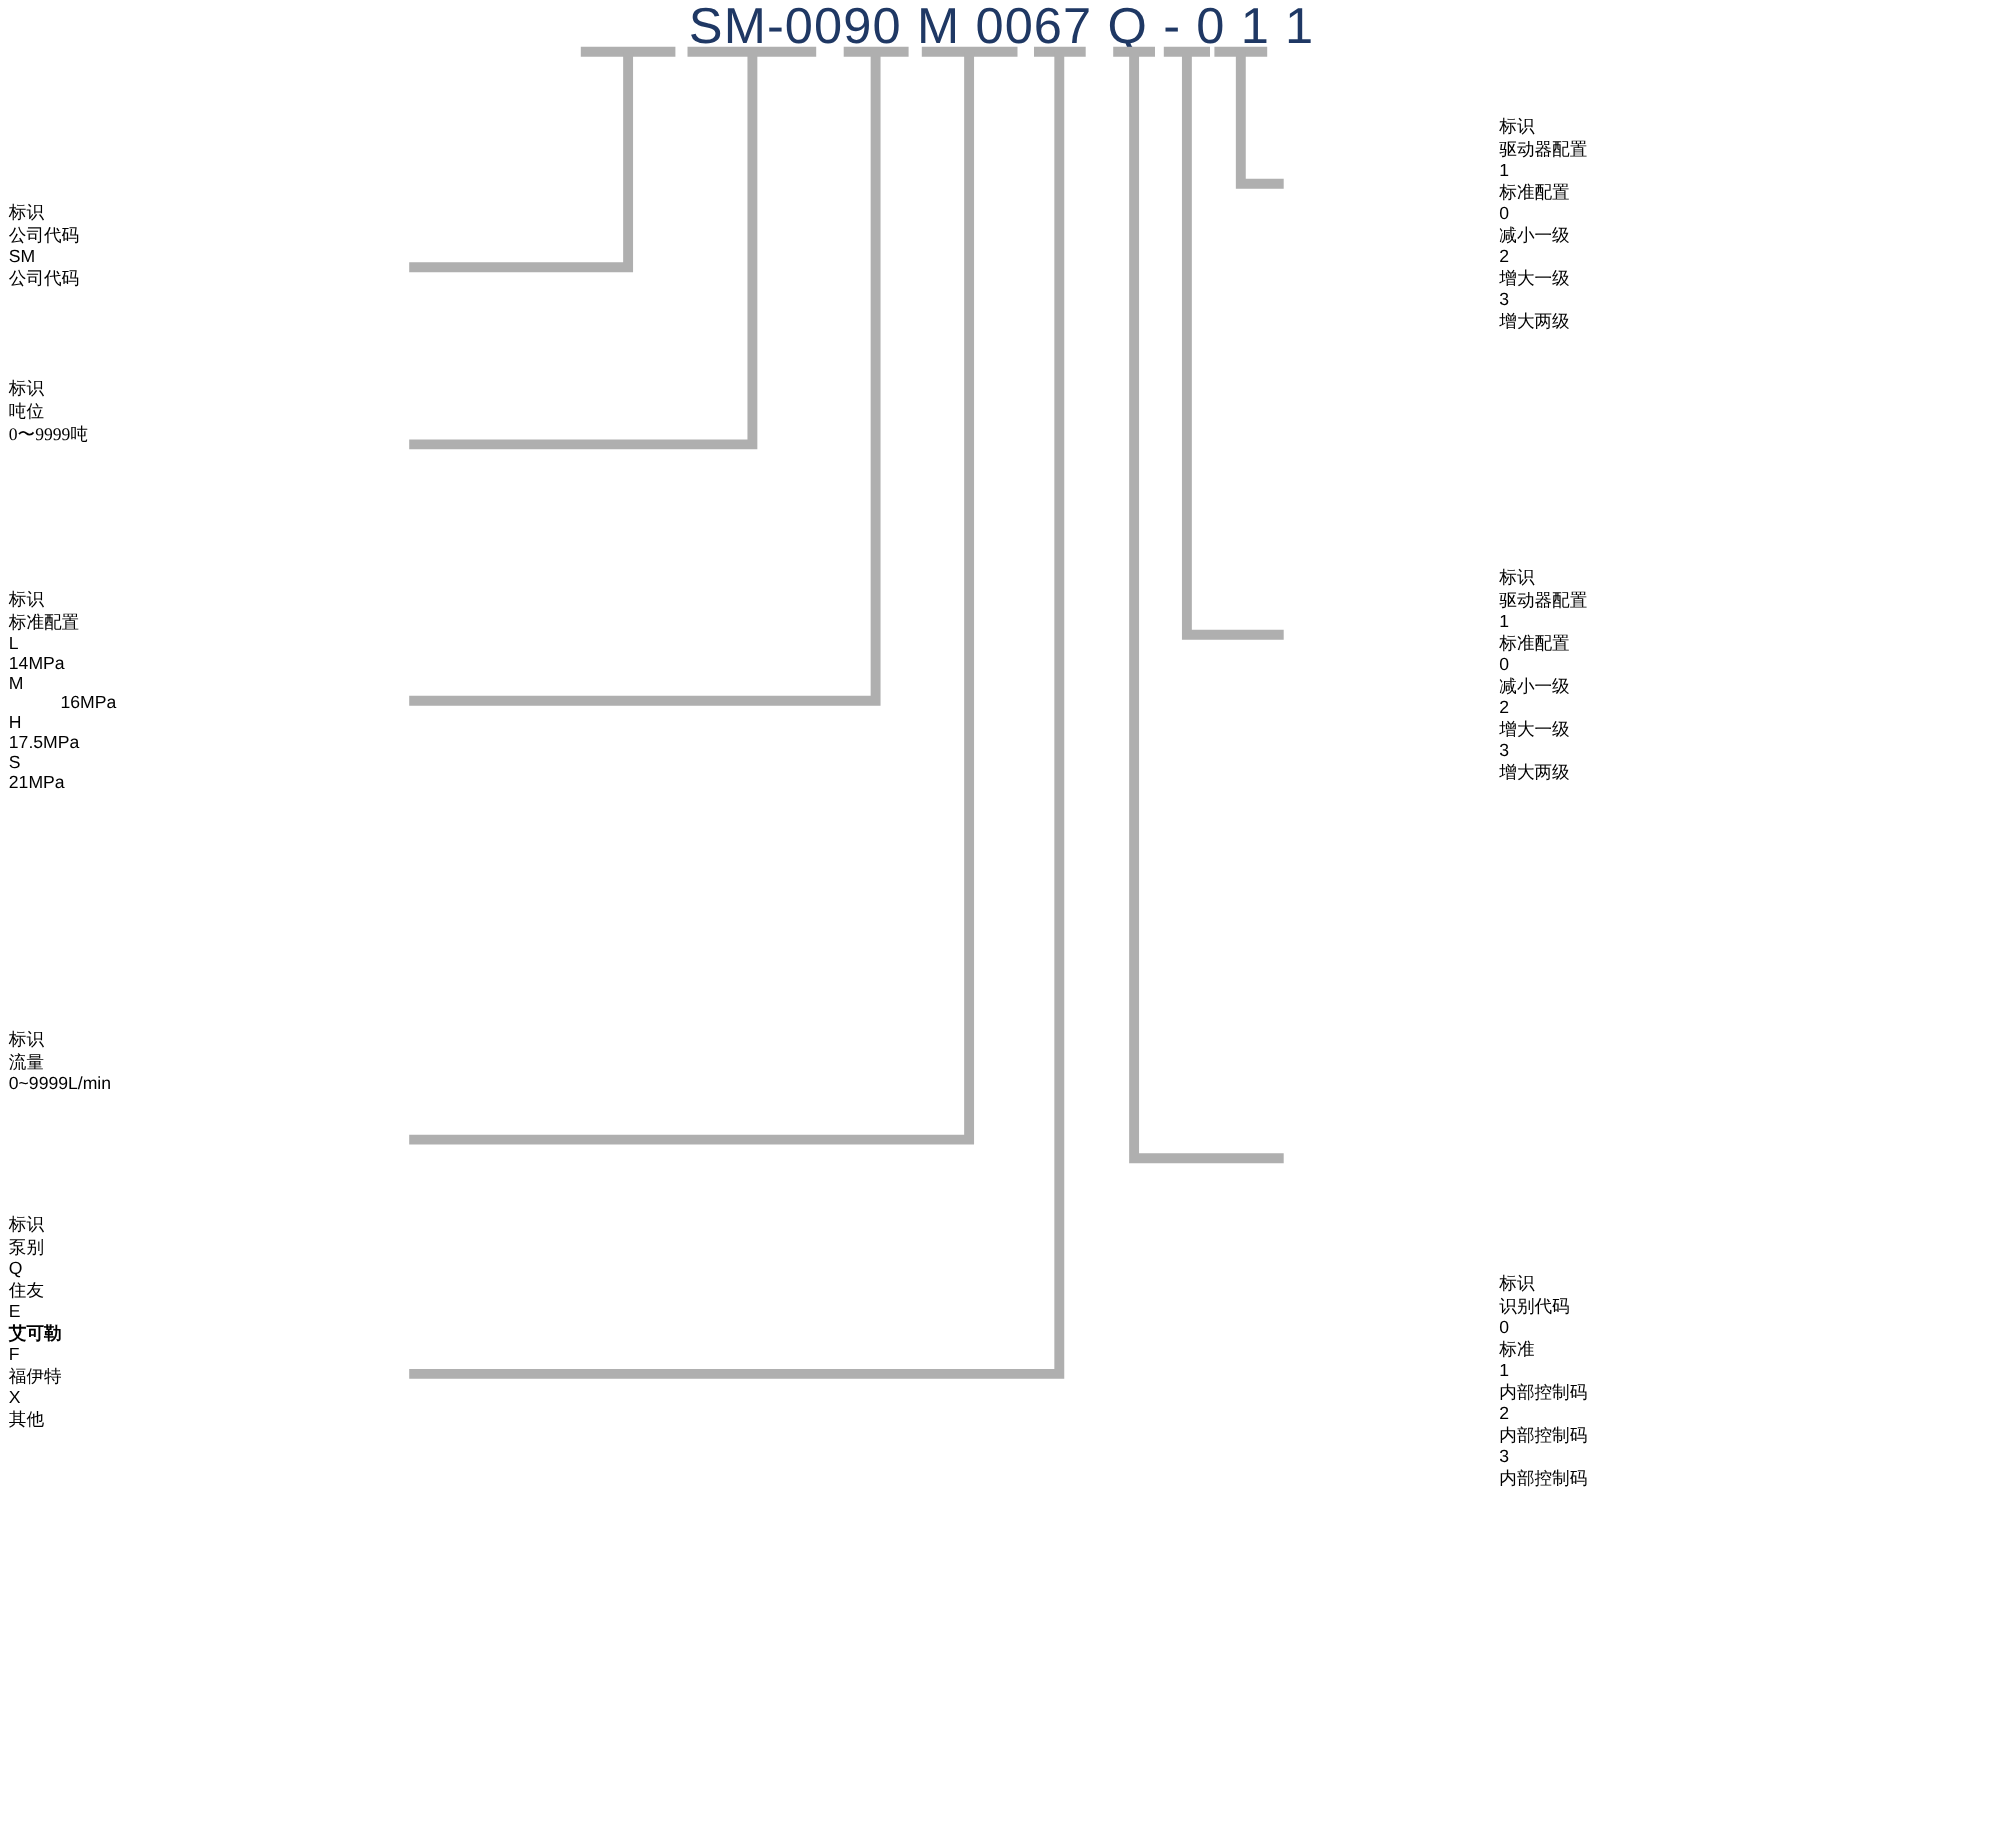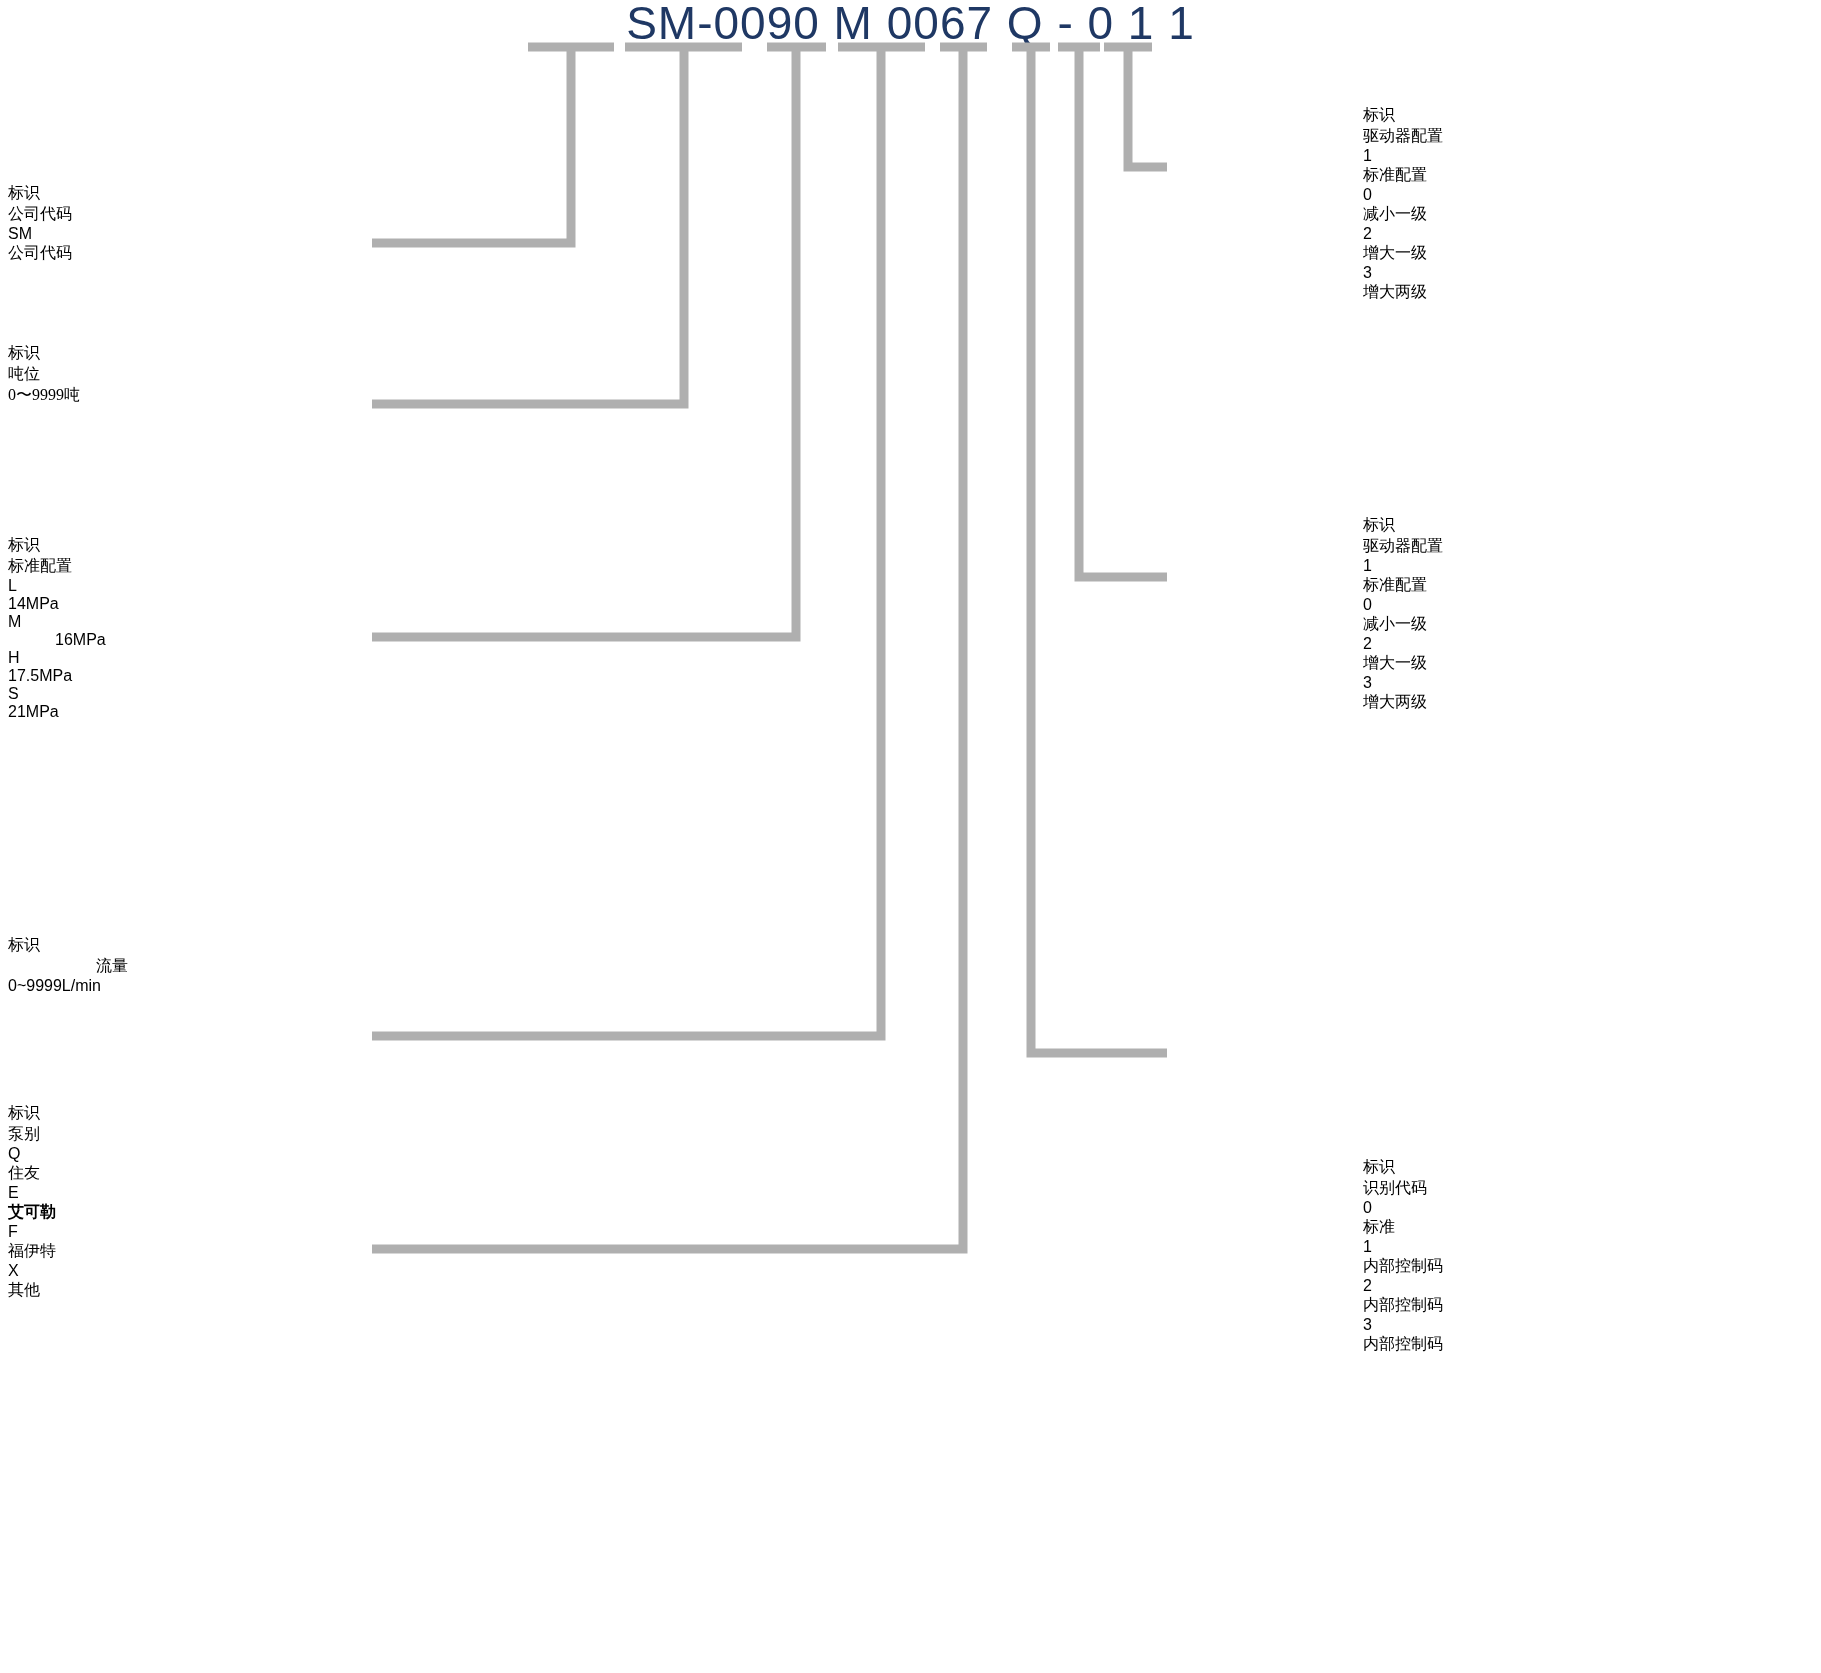--- a/index.html
+++ b/index.html
@@ -86,21 +86,21 @@
 
     <div class="cell" style="left:0;top:206px;width:152px;">H</div>
     <div class="cell" style="left:156px;top:206px;width:208px;">17.5MPa</div>
 
     <div class="cell" style="left:0;top:274px;width:152px;">S</div>
     <div class="cell" style="left:156px;top:274px;width:208px;">21MPa</div>
   </div>
 
   <div class="tblwrap" style="left:8px;top:935px;width:364px;height:120px;">
     <div class="cell hdr" style="left:0;top:0;width:152px;">标识</div>
-    <div class="cell hdr" style="left:156px;top:0;width:208px;text-align:center;">流量</div>
+    <div class="cell hdr" style="left:156px;top:0;width:208px;">流量</div>
     <div class="cell wide" style="left:0;top:70px;width:364px;">0~9999L/min</div>
   </div>
 
   <div class="tblwrap" style="left:8px;top:1103px;width:364px;height:340px;">
     <div class="cell hdr" style="left:0;top:0;width:152px;">标识</div>
     <div class="cell hdr" style="left:156px;top:0;width:208px;">泵别</div>
 
     <div class="cell" style="left:0;top:70px;width:152px;">Q</div>
     <div class="cell" style="left:156px;top:70px;width:208px;">住友</div>
 

